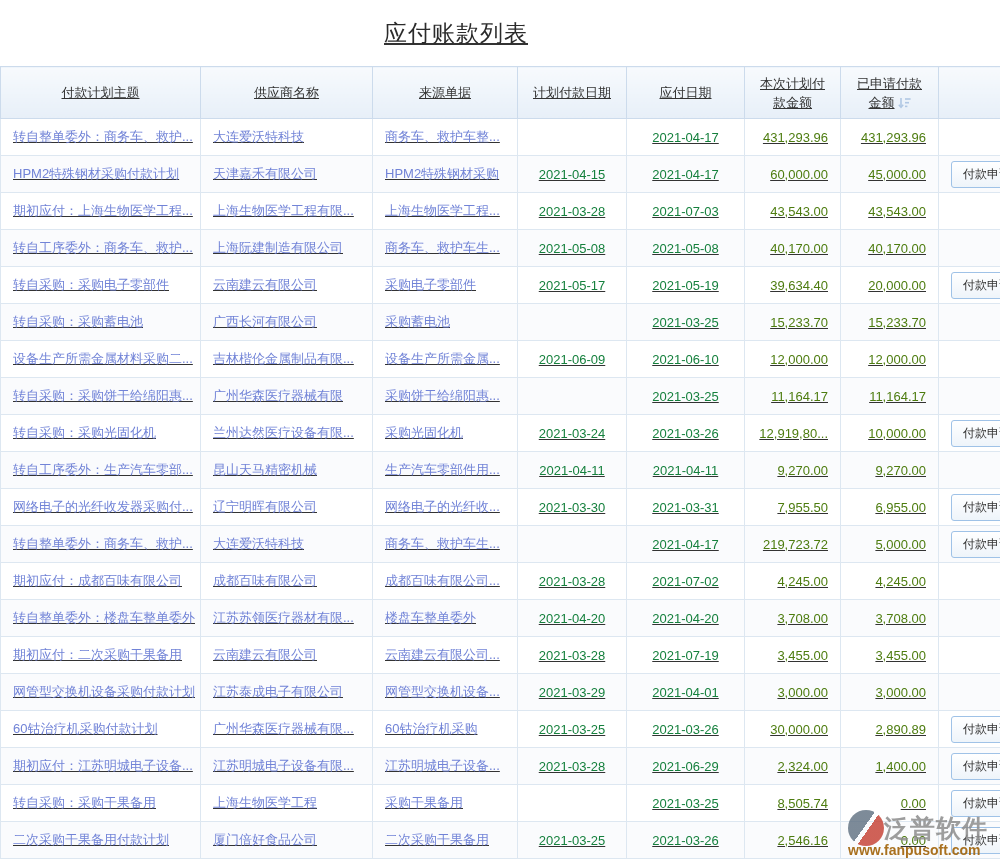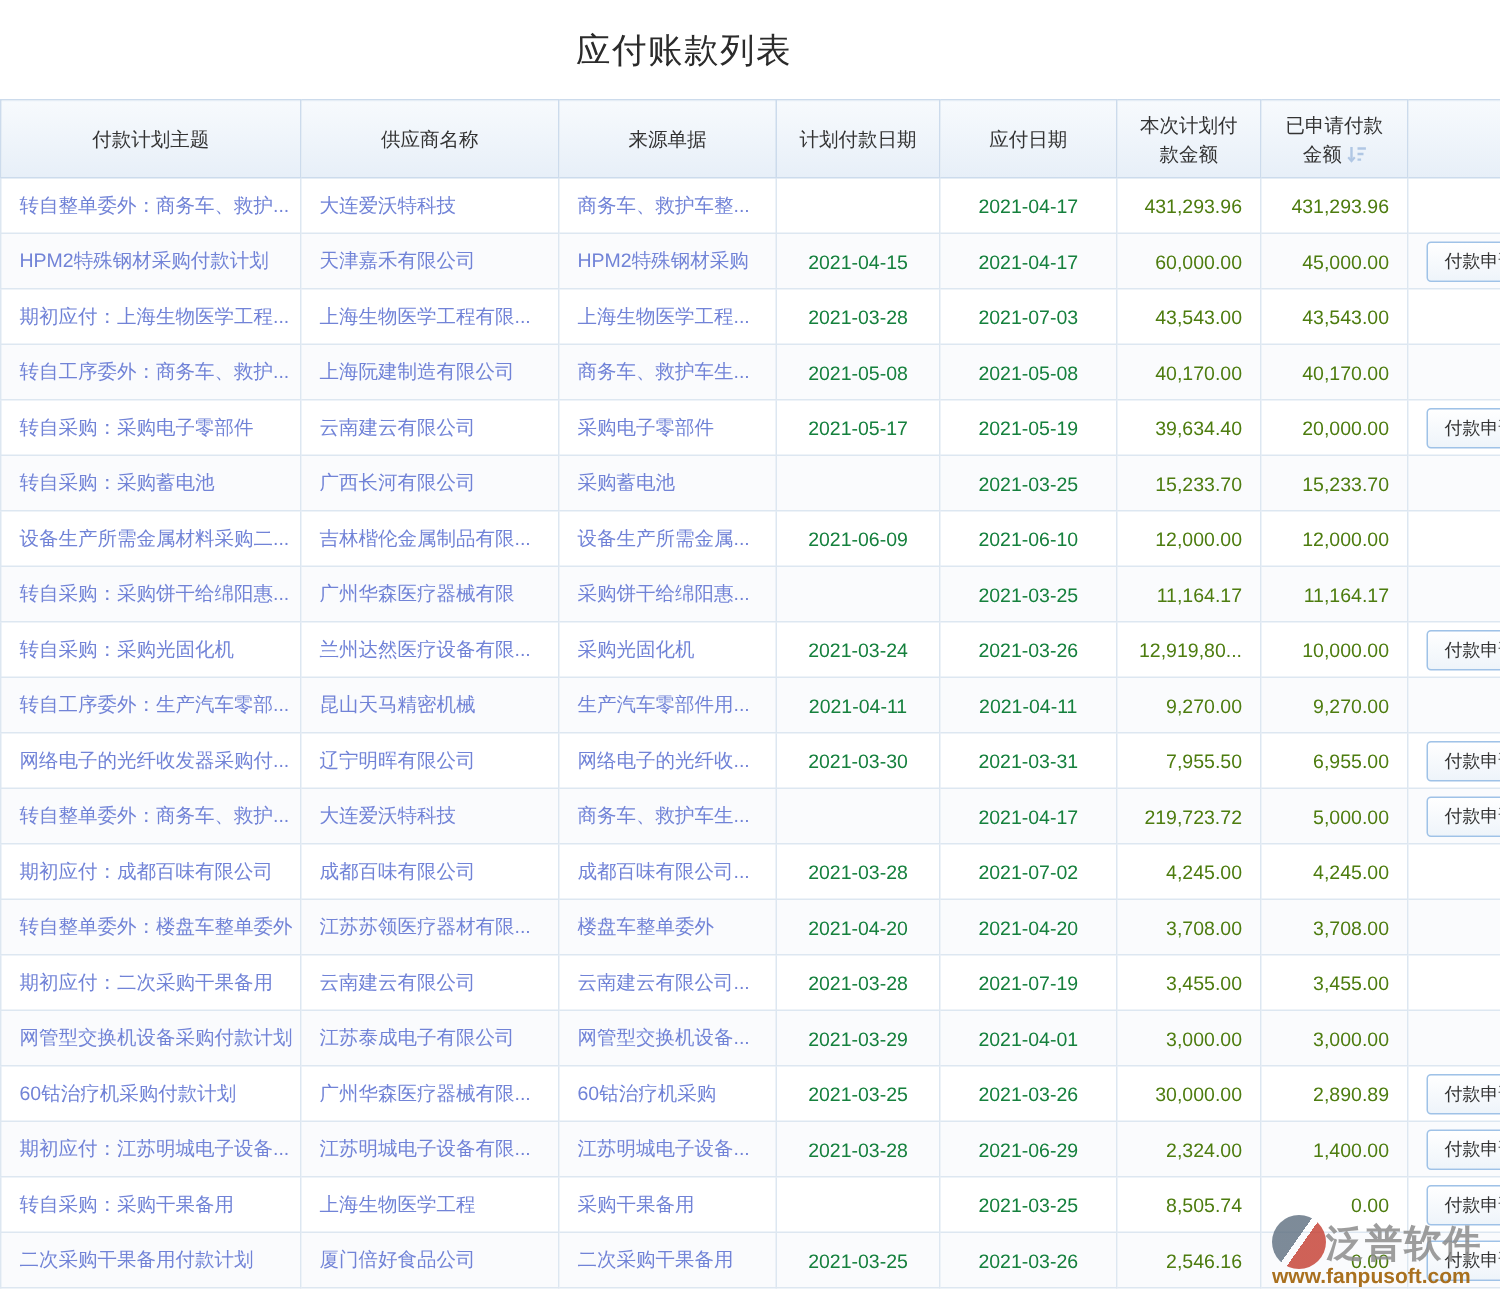--- a/index.html
+++ b/index.html
@@ -7,20 +7,21 @@
   body {
     font-family: "Liberation Sans", "DejaVu Sans", sans-serif;
     color: #333;
   }
   .page {
     position: relative;
     width: 1000px;
     height: 863px;
     overflow: hidden;
     background: #fff;
+    text-decoration: underline;
   }
   .title-bar {
     height: 66px;
     display: flex;
     align-items: center;
     justify-content: center;
     width: 912px;
   }
   .page-title {
     font-size: 23px;

